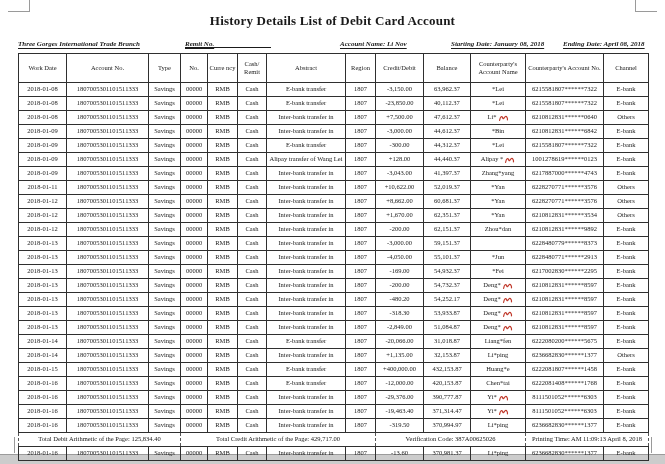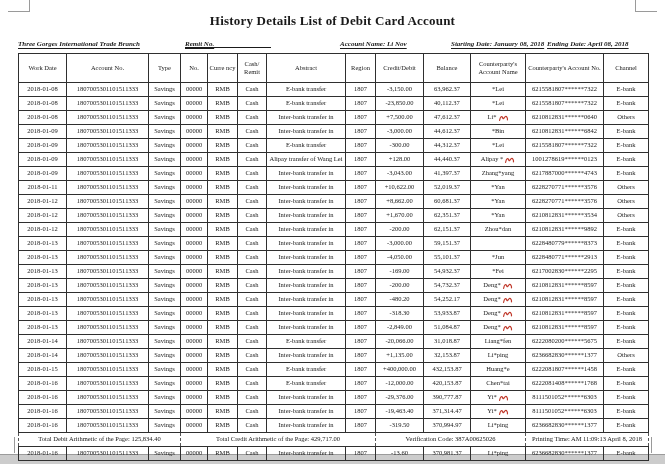--- a/index.html
+++ b/index.html
@@ -26,21 +26,21 @@
     font-size:13px;font-weight:bold;letter-spacing:.2px;
   }
 
   .meta{position:absolute;top:40px;left:0;width:100%;height:12px;font-size:7px;font-weight:bold;font-style:italic;}
   .meta span{position:absolute;white-space:nowrap;text-decoration:underline;text-underline-offset:2px;}
   .m-branch{left:18px;}
   .m-card{left:185px;}
   .card-blank{display:inline-block;width:86px;border-bottom:1px solid #1a1a1a;height:7px;vertical-align:bottom;}
   .m-account{left:340px;}
   .m-start{left:427px;margin-left:24px;}
-  .m-end{left:547px;}
+  .m-end{left:563px;}
 
   table{
     position:absolute;left:18px;top:53px;width:630px;
     border-collapse:collapse;table-layout:fixed;
   }
   th,td{
     border:1px solid #2f2f2f;
     font-size:6.5px;font-weight:normal;text-align:center;vertical-align:middle;
     padding:0 1px;line-height:1.25;overflow:hidden;
     height:13px;

